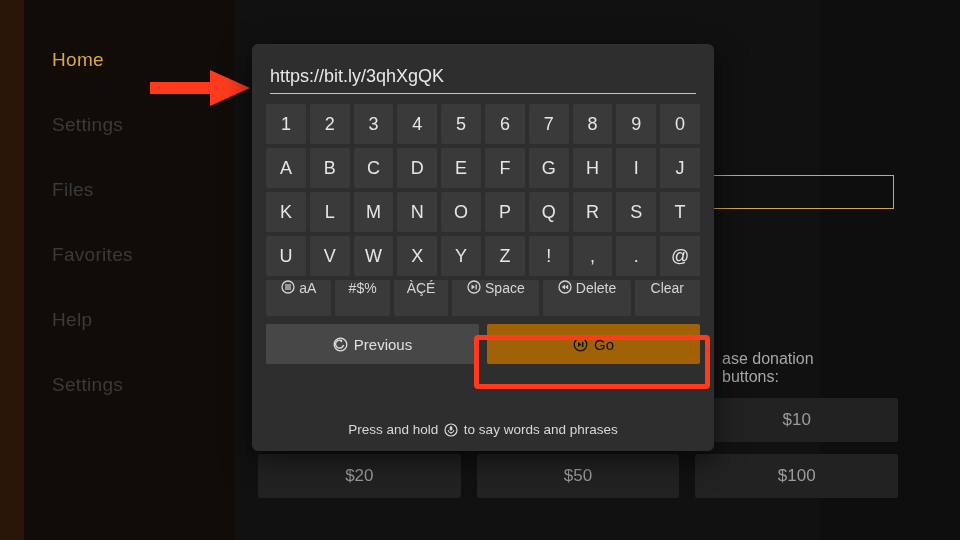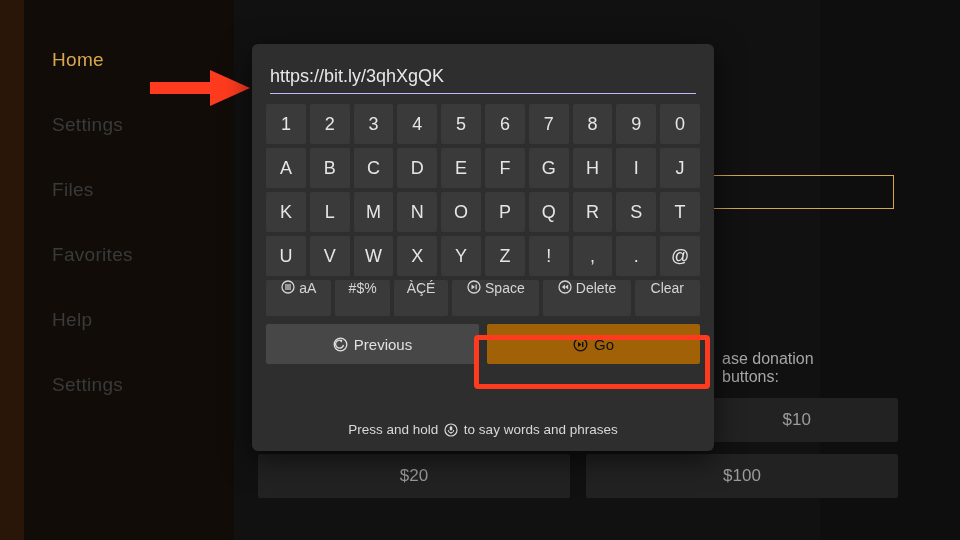--- a/index.html
+++ b/index.html
@@ -70,20 +70,21 @@
     <div class="field-box"></div>
     <div class="donation-label">ase donation buttons:</div>
     <div class="donation-grid">
       <div class="donation-row">
         <div class="donation-btn"></div>
         <div class="donation-btn"></div>
         <div class="donation-btn">$10</div>
       </div>
       <div class="donation-row">
         <div class="donation-btn">$20</div>
+        <div class="donation-btn">$50</div>
         <div class="donation-btn">$100</div>
       </div>
     </div>
   </div>
 
   <div class="arrow">
     <svg viewBox="0 0 100 40" width="100" height="40">
       <line x1="0" y1="20" x2="68" y2="20" stroke="#ff3b1f" stroke-width="12"></line>
       <polygon points="60,2 100,20 60,38" fill="#ff3b1f"></polygon>
     </svg>

